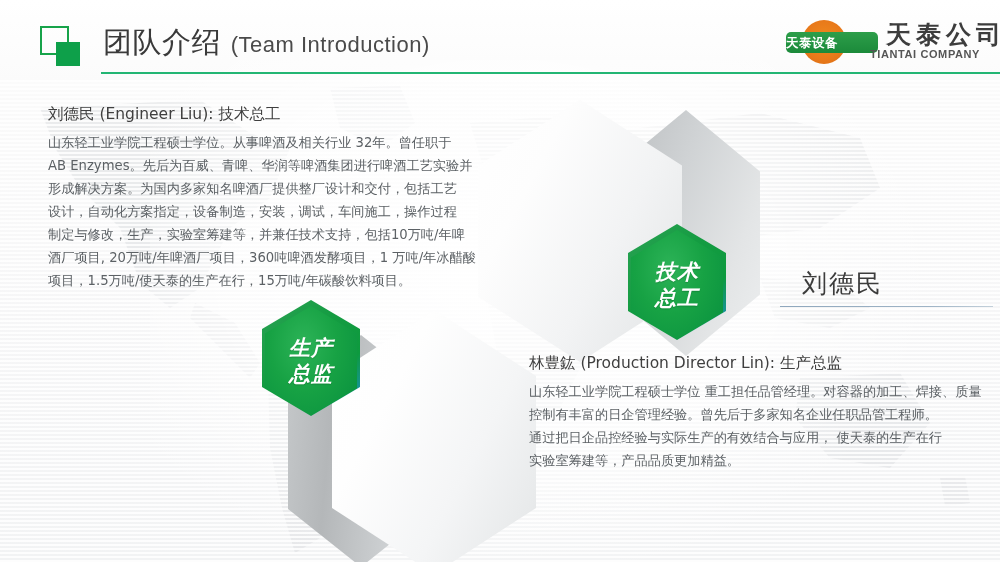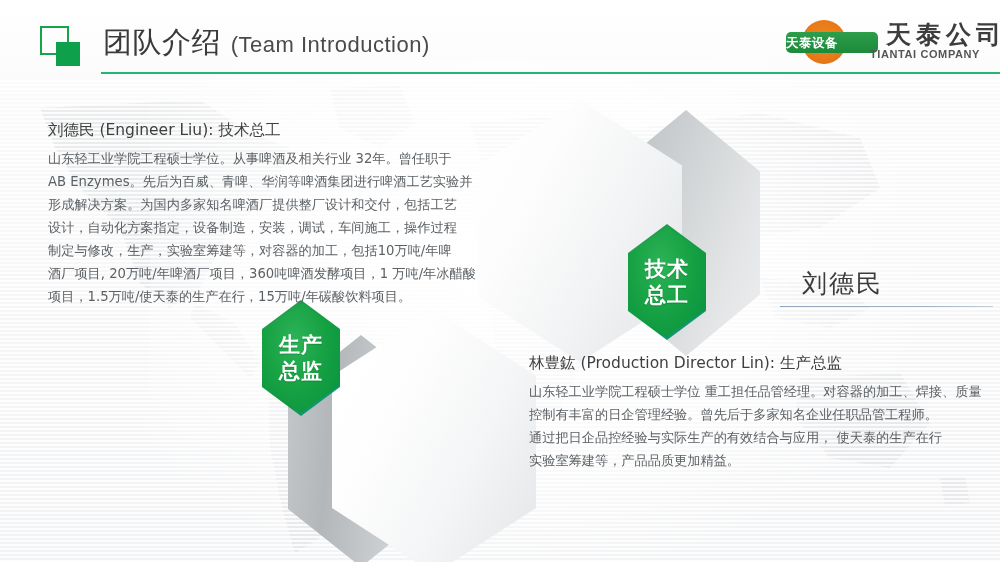--- a/index.html
+++ b/index.html
@@ -146,25 +146,26 @@
   .hex-main-b {
     left: 332px; top: 310px; width: 204px; height: 264px;
     background: linear-gradient(118deg, #ffffff 0%, #fefefe 30%, #f4f5f6 64%, #e8eaeb 88%, #dee0e2 100%);
     border-radius: 6px;
     filter: drop-shadow(4px 6px 7px rgba(120,125,130,.32));
   }
 
   
   .badge {
     position: absolute;
-    width: 78px; height: 116px;
+    width: 98px; height: 116px;
     clip-path: polygon(50% 0%, 100% 25%, 100% 75%, 50% 100%, 0% 75%, 0% 25%);
     background: linear-gradient(135deg, #2aa0e0 0%, #1f8fd0 6%, #23a04e 14%, #159c42 40%, #0d9a3e 70%, #1c8fcc 97%, #2398da 100%);
-    display: flex; align-items: center; justify-content: center;
+    display: flex; align-items: flex-end; justify-content: center;
     filter: drop-shadow(2px 4px 5px rgba(90,95,100,.35));
+    font-style: italic;
   }
   .badge-inner {
     width: 92px; height: 110px;
     clip-path: polygon(50% 0%, 100% 25%, 100% 75%, 50% 100%, 0% 75%, 0% 25%);
     background: radial-gradient(ellipse at 42% 34%, #2cb357 0%, #17a244 45%, #0d9640 80%, #0a8c3a 100%);
     display: flex; flex-direction: column; align-items: center; justify-content: center;
   }
   .badge-line {
     color: #ffffff;
     font-size: 21px;
@@ -187,21 +188,21 @@
     font-family: "DejaVu Sans", "Liberation Sans", sans-serif;
   }
   .bio-body {
     font-size: 13.2px;
     line-height: 23px;
     color: #5c6165;
     font-family: "DejaVu Sans", "Liberation Sans", sans-serif;
   }
   .bio-body p { margin: 0; white-space: nowrap; }
 
-  #bio-liu  { left: 48px;  top: 120px; width: 440px; }
+  #bio-liu  { left: 48px;  top: 104px; width: 440px; }
   #bio-lin  { left: 529px; top: 353px; width: 450px; }
 
   
   .nameplate { position: absolute; }
   .nameplate .nm {
     font-size: 25px;
     color: #3c3c3c;
     letter-spacing: 2px;
     font-family: "DejaVu Sans", "Liberation Sans", sans-serif;
     white-space: nowrap;
@@ -293,21 +294,21 @@
     </div>
   </div>
 
   <div class="bio" id="bio-liu">
     <div class="bio-title">刘德民 (Engineer Liu): 技术总工</div>
     <div class="bio-body">
       <p>山东轻工业学院工程硕士学位。从事啤酒及相关行业 32年。曾任职于</p>
       <p>AB Enzymes。先后为百威、青啤、华润等啤酒集团进行啤酒工艺实验并</p>
       <p>形成解决方案。为国内多家知名啤酒厂提供整厂设计和交付，包括工艺</p>
       <p>设计，自动化方案指定，设备制造，安装，调试，车间施工，操作过程</p>
-      <p>制定与修改，生产，实验室筹建等，对容器的加工，包括10万吨/年啤</p>
+      <p>制定与修改，生产，实验室筹建等，并兼任技术支持，包括10万吨/年啤</p>
       <p>酒厂项目, 20万吨/年啤酒厂项目，360吨啤酒发酵项目，1 万吨/年冰醋酸</p>
       <p>项目，1.5万吨/使天泰的生产在行，15万吨/年碳酸饮料项目。</p>
     </div>
   </div>
 
   <div class="bio" id="bio-lin">
     <div class="bio-title">林豊鈜 (Production Director Lin): 生产总监</div>
     <div class="bio-body">
       <p>山东轻工业学院工程硕士学位 重工担任品管经理。对容器的加工、焊接、质量</p>
       <p>控制有丰富的日企管理经验。曾先后于多家知名企业任职品管工程师。</p>

